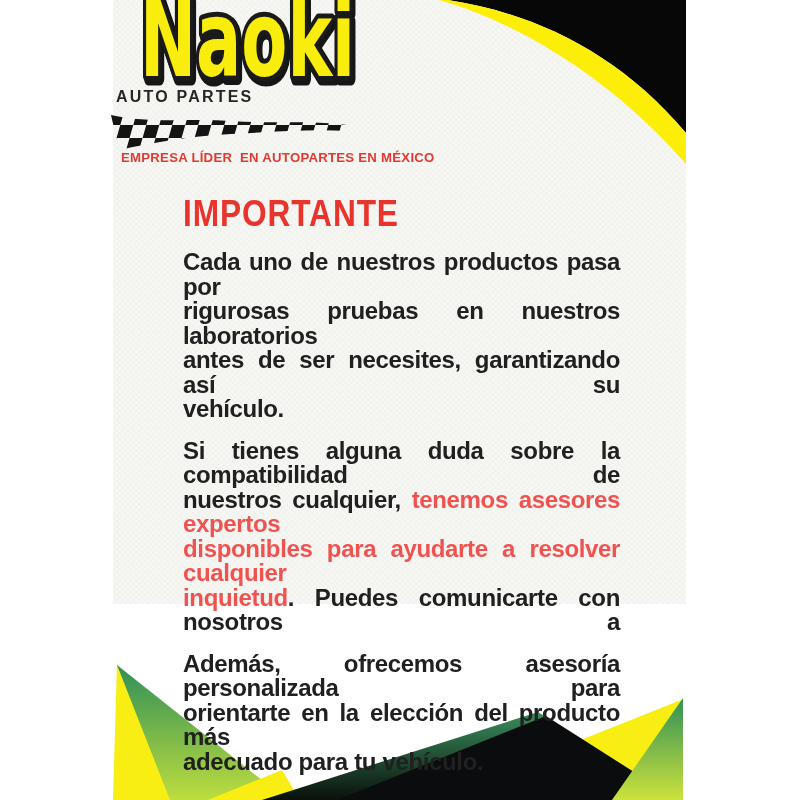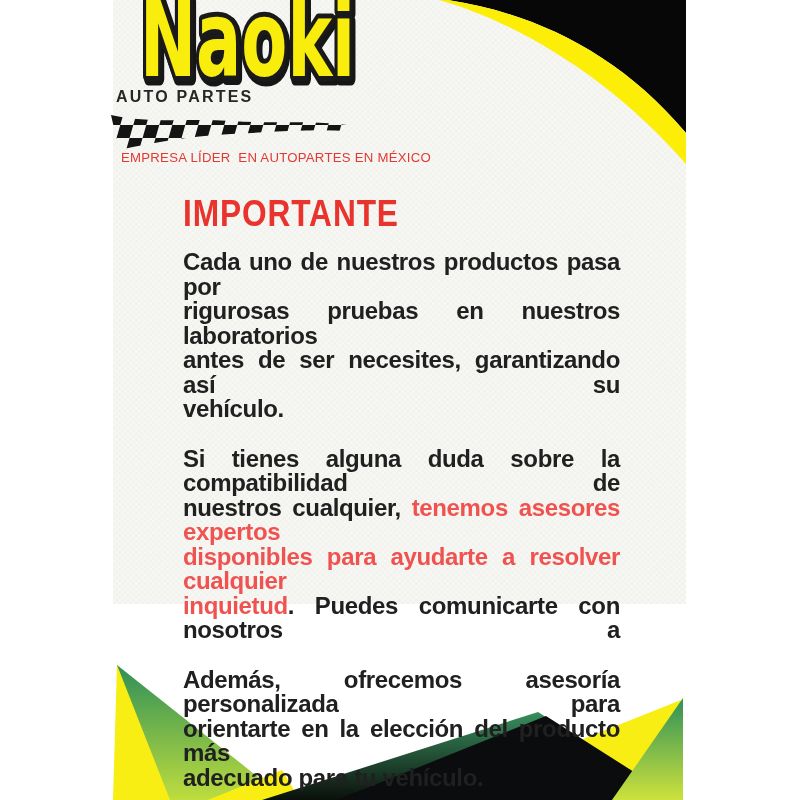--- a/index.html
+++ b/index.html
@@ -14,30 +14,30 @@
 
   
   .logo-svg{position:absolute;left:22px;top:-6px;width:230px;height:102px;overflow:visible;}
   .logo-svg text{font-family:"DejaVu Sans",sans-serif;font-weight:bold;font-size:106px;
                  paint-order:stroke;stroke-linejoin:round;}
   .logo-shadow{fill:#161616;stroke:#161616;stroke-width:13px;}
   .logo-main{fill:var(--brand-yellow,#f9ed0e);stroke:#1a1a1a;stroke-width:10px;}
   .autopartes{position:absolute;left:3px;top:88px;font-size:16px;font-weight:700;
               letter-spacing:2.2px;color:#262626;white-space:pre;}
   .flag-svg{position:absolute;left:-2px;top:112px;width:240px;height:40px;}
-  .tagline{position:absolute;left:8px;top:150px;font-size:13.2px;font-weight:400;
+  .tagline{position:absolute;left:8px;top:150px;font-size:13.2px;font-weight:700;
            letter-spacing:0.25px;color:var(--tagline-red,#e23a33);white-space:pre;}
 
   
   .heading{position:absolute;left:70px;top:193px;margin:0;font-size:36px;font-weight:bold;
            letter-spacing:1px;color:var(--accent-red,#e8342c);
            transform:scaleX(0.88);transform-origin:left top;white-space:pre;}
   .body-text{position:absolute;left:70px;top:250px;width:437px;font-size:24px;
              line-height:24.5px;font-weight:700;color:#202020;letter-spacing:-0.35px;}
-  .para + .para{margin-top:25px;}
+  .para + .para{margin-top:17px;}
   .line{text-align:justify;text-align-last:justify;}
   .line.last{text-align-last:left;}
   .seg.red{color:var(--inline-red,#f05250);}
 </style>
 </head>
 <body>
 
 <div class="canvas">
   <div class="page">
 

